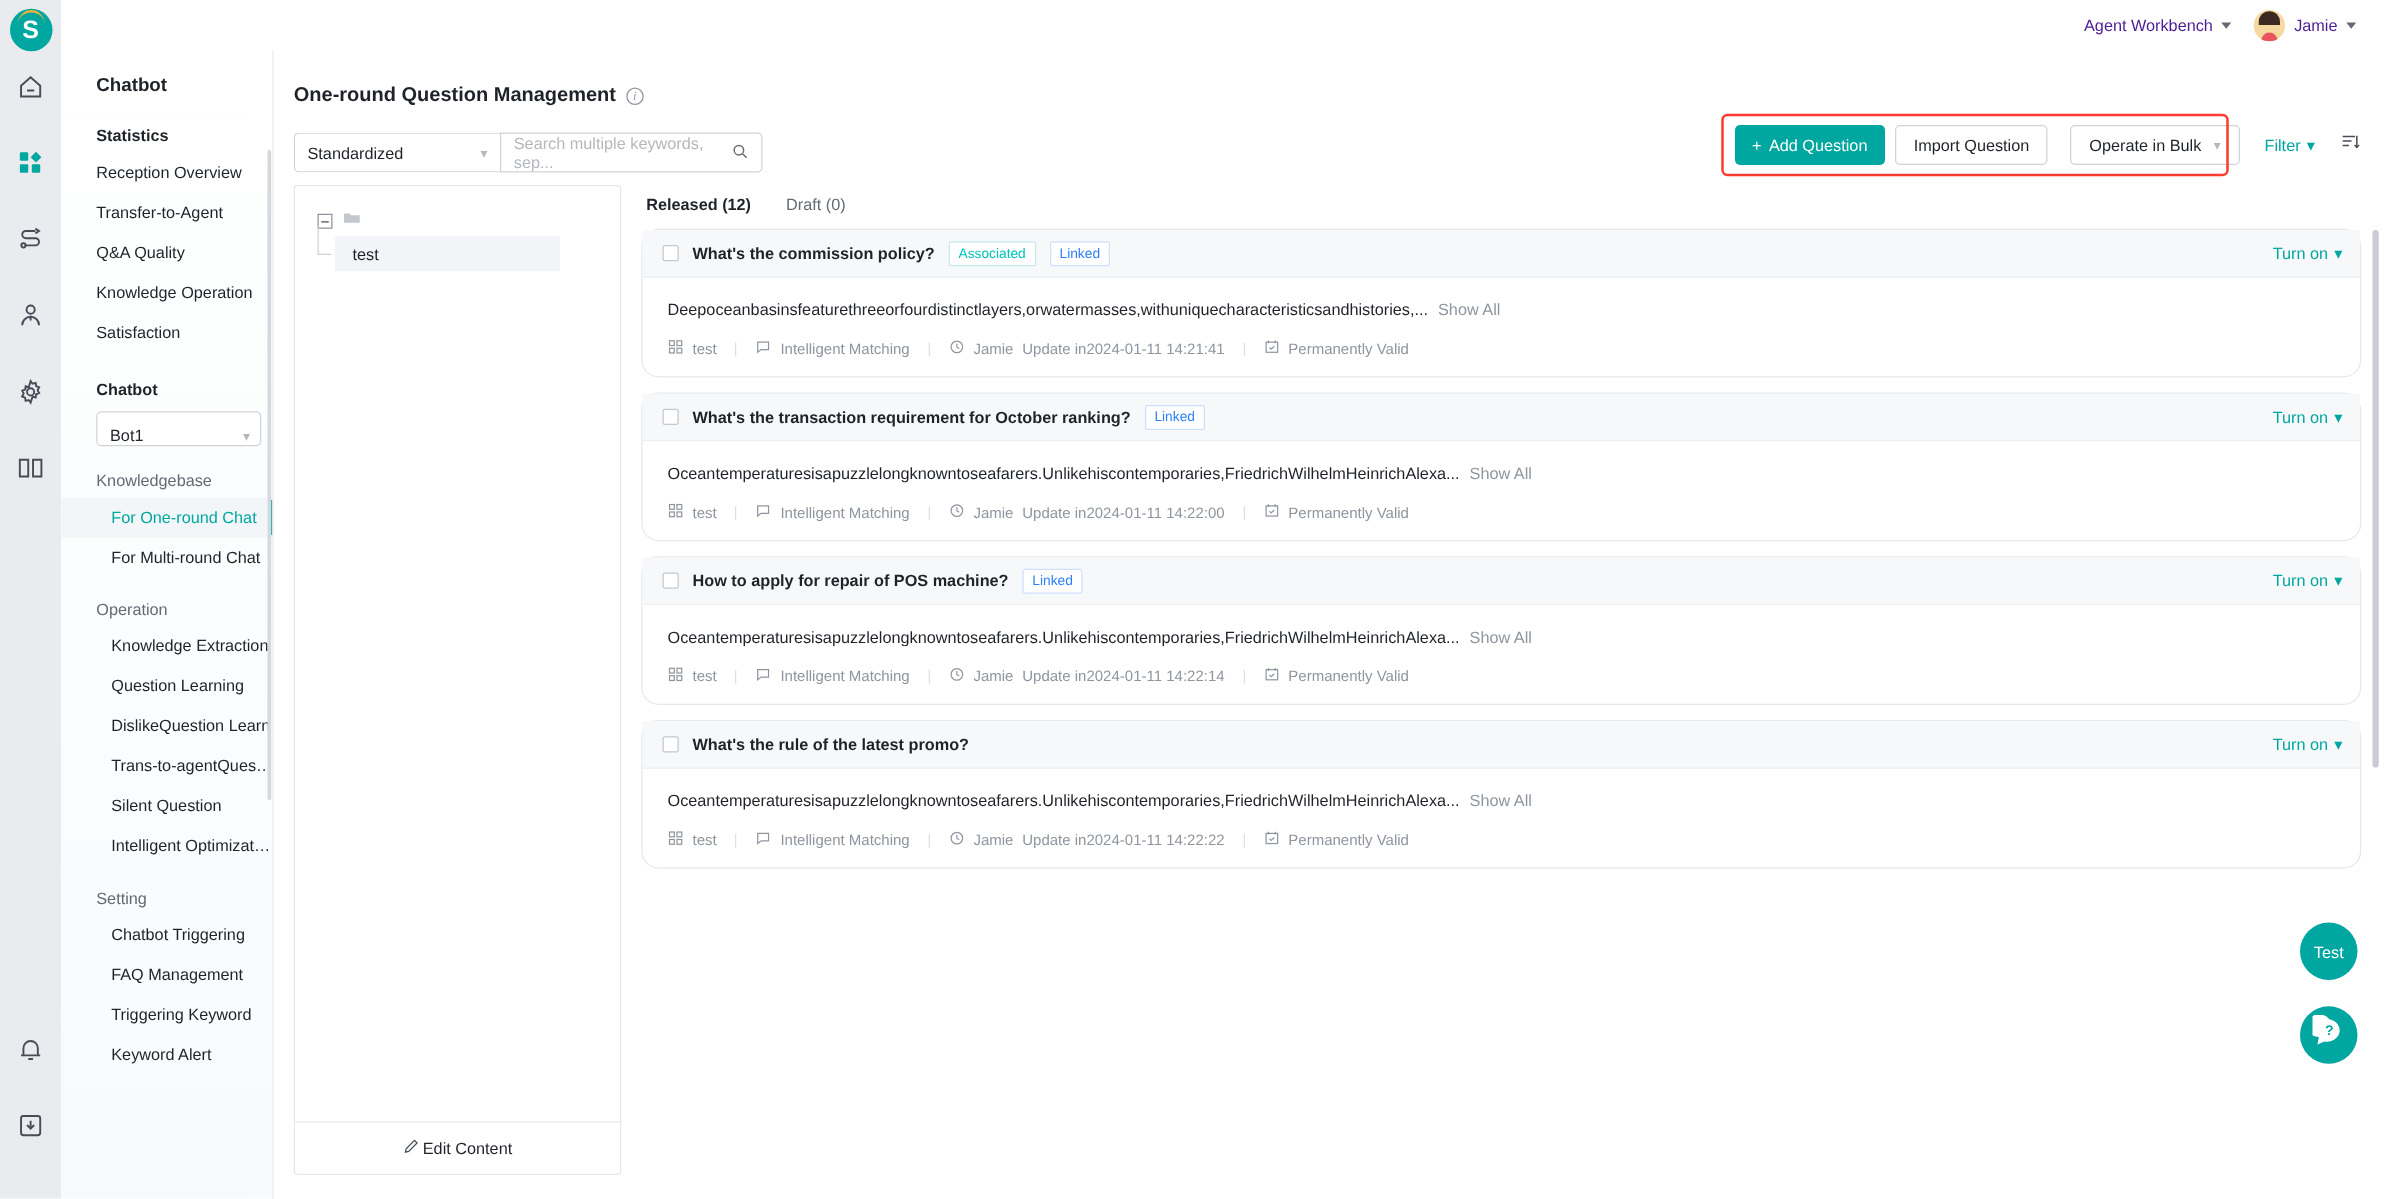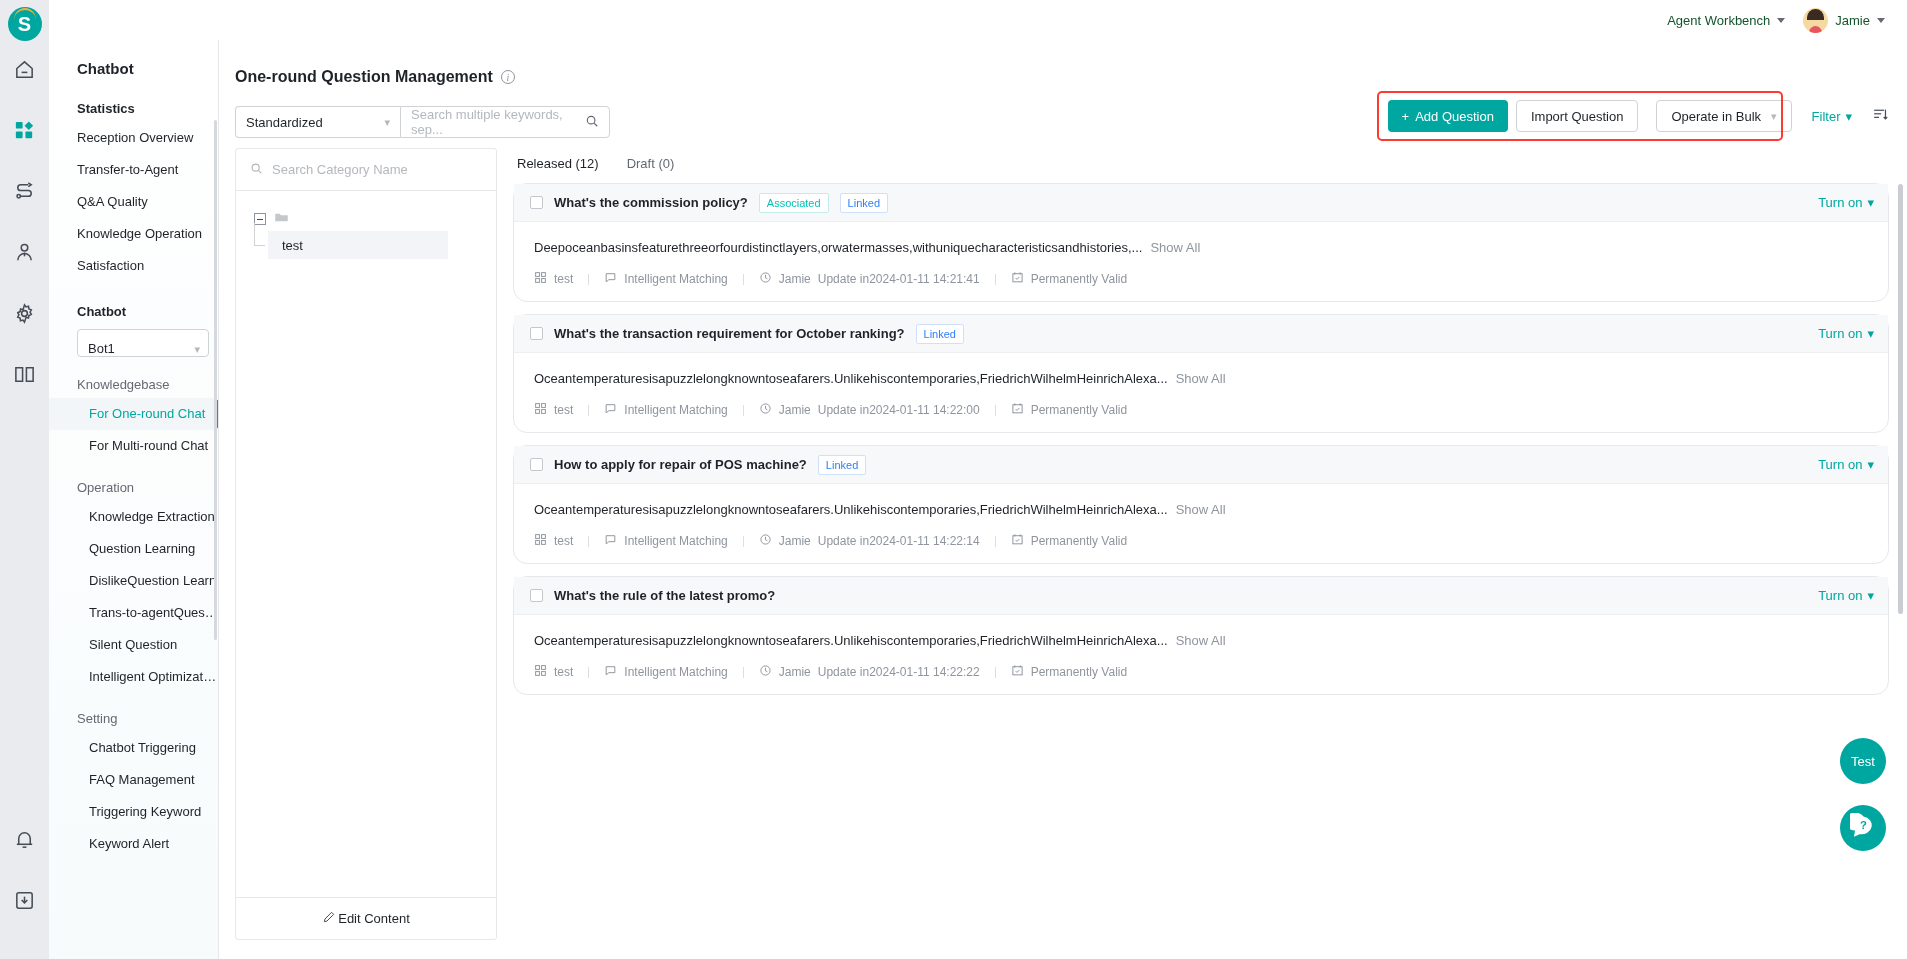--- a/index.html
+++ b/index.html
@@ -69,21 +69,21 @@
     position:absolute; right:1px; top:120px; width:3px; height:520px;
     background:#d5d8dc; border-radius:2px;
   }
 
   
   .topbar {
     position: absolute; left: 49px; top: 0; right: 0; height: 40px;
     background: #fff; display: flex; align-items: center; justify-content: flex-end;
     padding-right: 22px; gap: 18px; z-index: 5;
   }
-  .topbar-item { display:flex; align-items:center; gap:7px; font-size: 13px; color:#14532d; cursor:pointer;justify-content:center;}
+  .topbar-item { display:flex; align-items:center; gap:7px; font-size: 13px; color:#4c1d95; cursor:pointer;justify-content:center;}
   .caret { width:0;height:0;border-left:4px solid transparent;border-right:4px solid transparent;border-top:5px solid #646a73; }
   .avatar {
     width: 25px; height: 25px; border-radius: 50%;
     background: #f6d9a0; position: relative; overflow: hidden;
   }
   .avatar::before{ content:""; position:absolute; left:4px; top:1px; width:17px; height:11px; background:#3a2a22; border-radius:9px 9px 0 0;}
   .avatar::after{ content:""; position:absolute; left:6px; bottom:0; width:13px; height:7px; background:#e8555f; border-radius:7px 7px 0 0;}
 
   
   .main {
@@ -158,21 +158,21 @@
   }
   .cat-foot {
     height: 42px; border-top:1px solid #e6e8eb; display:flex; align-items:center;
     justify-content:center; gap:2px; font-size:13px; color:#1f2329; cursor:pointer;
   }
 
   
   .list-col { flex:1 1 auto; position:relative; min-width: 0; }
   .tabs { display:flex; gap: 28px; padding: 8px 0 12px 4px; }
   .tab { font-size: 13px; color:#646a73; cursor:pointer; }
-  .tab.active { color:#1f2329; font-weight:normal; }
+  .tab.active { color:#1f2329; font-weight:bold; }
 
   .card { border:1px solid #e6e8eb; border-radius:14px; margin-bottom: 12px; background:#fff; }
   .card-head {
     height: 38px; background:#f7f8fa; border-bottom:1px solid #eceef1;
     display:flex; align-items:center; padding: 0 14px 0 16px; gap:11px;
   }
   .cbx { width:13px;height:13px;border:1px solid #c4c8cd;border-radius:2px;background:#fff;flex:0 0 13px;}
   .q-title { font-size:13px; font-weight:bold; color:#1f2329; }
   .tag {
     font-size: 11px; padding: 2px 7px; border-radius:2px; line-height:14px;
@@ -393,29 +393,20 @@
                 <path d="M16.5 15.5 L19 18.3 L21.5 15.5"></path>
             </svg>
           </span>
         </div>
       </div>
     </div>
 
     <div class="body-row">
 
       <div class="cat-panel">
-        <div class="cat-search">
-          <span>
-            <svg viewBox="0 0 24 24" width="13" height="13" fill="none" stroke="#b4b8bd" stroke-width="2.2">
-              <circle cx="10.5" cy="10.5" r="6.5"></circle>
-                <path d="M15.5 15.5 L21 21"></path>
-            </svg>
-          </span>
-          <span>Search Category Name</span>
-        </div>
         <div class="cat-tree">
           <div class="tree-root">
             <span class="expander"></span>
             <span>
               <svg viewBox="0 0 24 24" width="15" height="15" fill="#c4c8cd">
                 <path d="M2 6 h7 l2 2.4 h11 V18 H2 Z"></path>
               </svg>
             </span>
             <span></span>
           </div>

